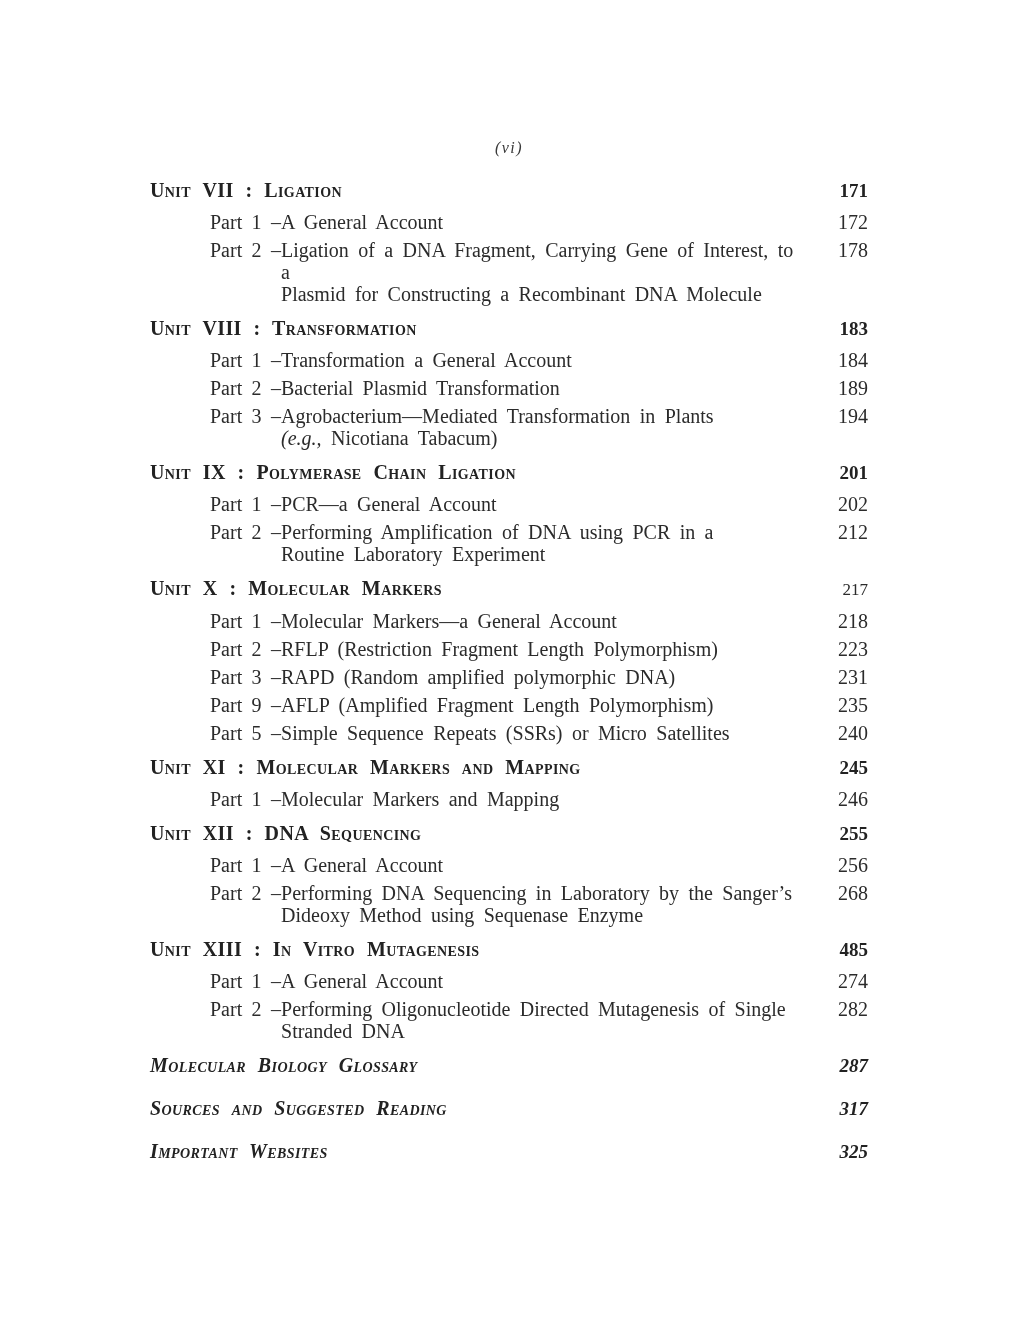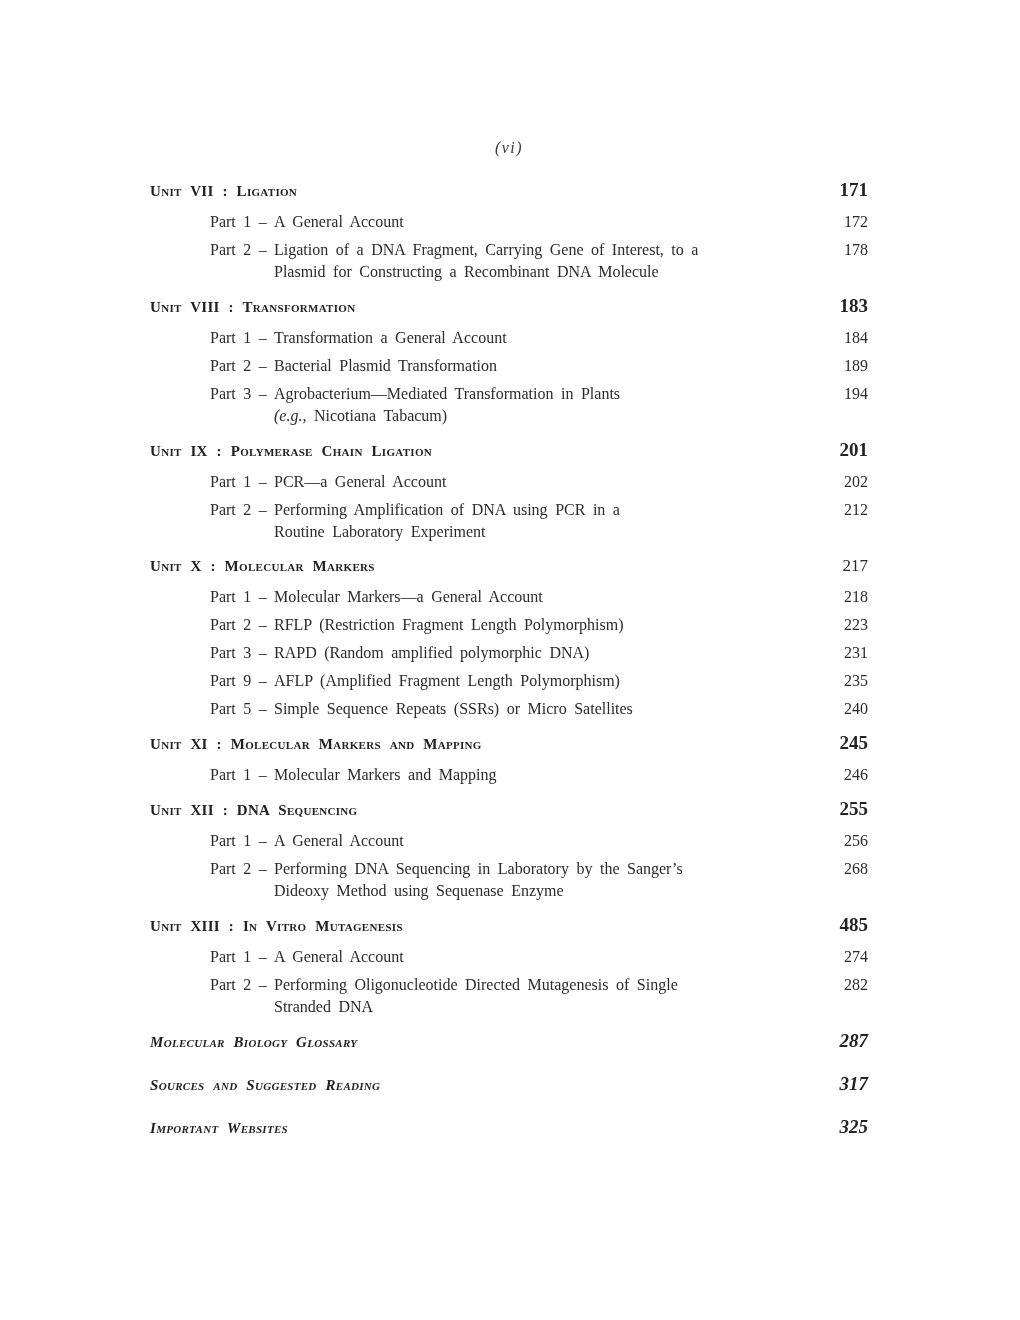--- a/index.html
+++ b/index.html
@@ -29,41 +29,41 @@
     display: flex;
     align-items: baseline;
     line-height: 26px;
   }
   .unit-head { margin-bottom: 7px; }
   .back-head { margin-bottom: 16px; font-style: italic; }
   .unit-title {
     flex: 1;
     font-weight: bold;
     font-variant: small-caps;
-    font-size: 15px;
+    font-size: 20px;
     letter-spacing: 0.02em;
     word-spacing: 0.32em;
     color: #222222;
   }
   .unit-page {
     flex: 0 0 50px;
     text-align: right;
     font-weight: bold;
     font-size: 19px;
     color: #222222;
   }
   .unit-page.regular {
     font-weight: normal;
     font-size: 17px;
     color: #2b2b2b;
   }
   .part {
     display: flex;
     align-items: baseline;
-    font-size: 16px;
+    font-size: 20px;
     line-height: 22px;
     word-spacing: 0.22em;
     margin-bottom: 6px;
     padding-left: 60px;
   }
   .part-label {
     flex: 0 0 64px;
     white-space: nowrap;
   }
   .part-title {

